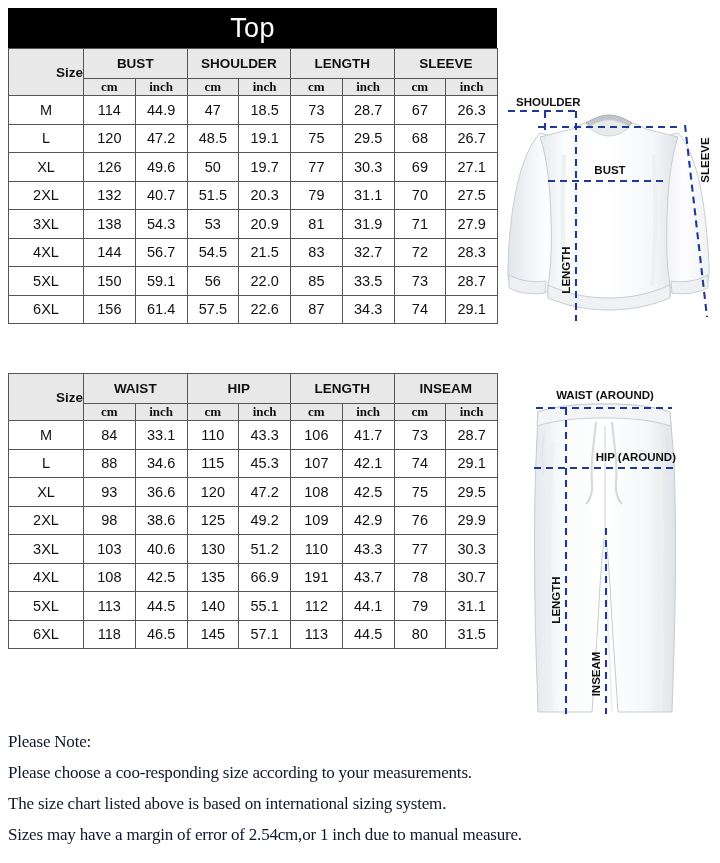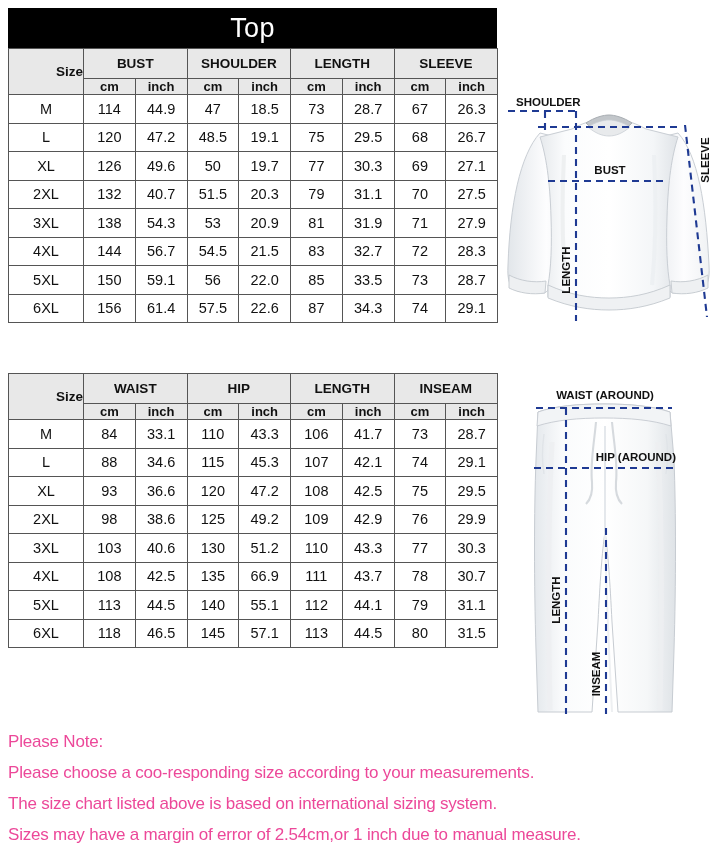--- a/index.html
+++ b/index.html
@@ -53,20 +53,21 @@
     font-size: 13.5px;
     height: 30px;
   }
   table.sizetable thead th.size-head {
     font-size: 13.5px;
     text-align: right;
   }
   table.sizetable thead th.unit {
     font-size: 13px;
     height: 16px;
+    font-family: Liberation Serif, serif;
   }
   table.sizetable tbody td {
     background: #ffffff;
     height: 28.5px;
     font-size: 14.5px;
   }
   table.sizetable tbody td.sz { font-size: 14.5px; }
 
   
   col.c-size { width: 75px; }
@@ -79,24 +80,24 @@
   .diagram svg { display:block; width: 100%; height: 100%; }
 
   
   #notes {
     position: absolute;
     left: 8px; top: 726px;
     width: 710px;
   }
   #notes .note-line {
     font-size: 17px;
-    color: #ec4899;
+    color: #0f172a;
     line-height: 31px;
     white-space: nowrap;
-    font-family: Liberation Sans, sans-serif;
+    font-family: Liberation Serif, serif;
     letter-spacing: -0.2px;
   }
 </style>
 </head>
 <body>
 
 <div id="page">
 
   <div class="chart-block" id="top-block">
     <div class="chart-title">Top</div>
@@ -311,21 +312,21 @@
           <td>43.3</td>
           <td>77</td>
           <td>30.3</td>
         </tr>
         <tr>
           <td class="sz">4XL</td>
           <td>108</td>
           <td>42.5</td>
           <td>135</td>
           <td>66.9</td>
-          <td>111</td>
+          <td>191</td>
           <td>43.7</td>
           <td>78</td>
           <td>30.7</td>
         </tr>
         <tr>
           <td class="sz">5XL</td>
           <td>113</td>
           <td>44.5</td>
           <td>140</td>
           <td>55.1</td>

